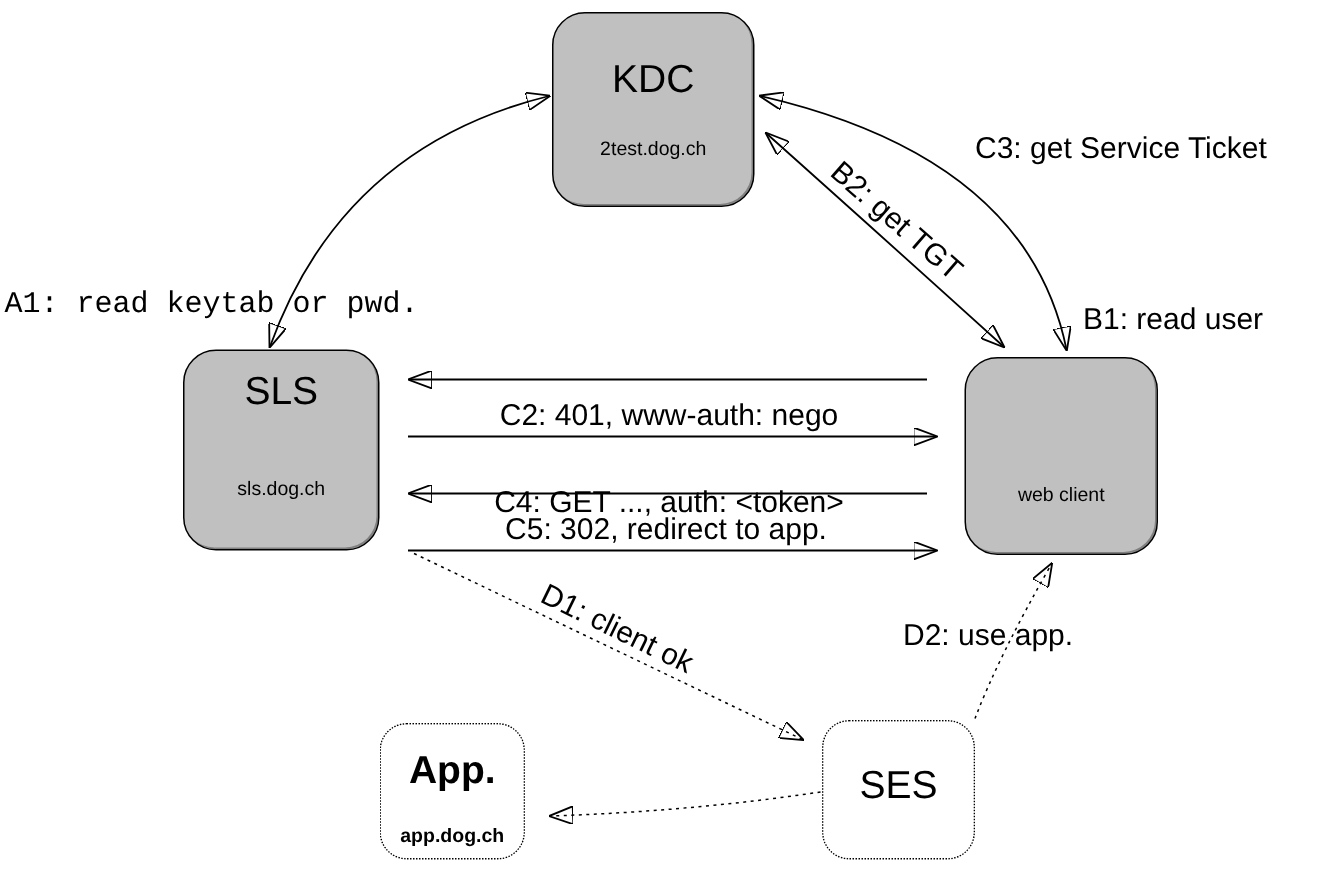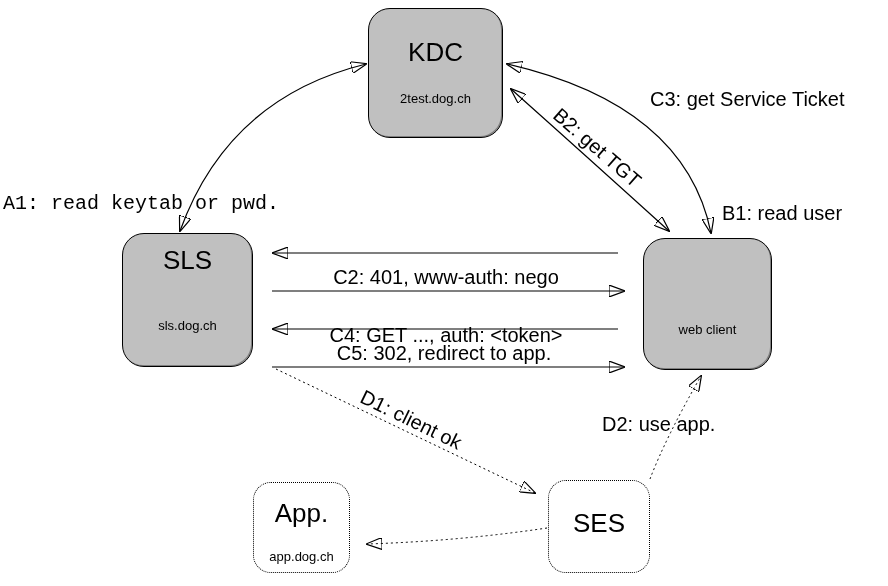--- a/index.html
+++ b/index.html
@@ -49,21 +49,21 @@
   }
   #node-kdc    { left: 368px; top:   8px; width: 135px; height: 130px; }
   #node-kdc    .node-title { top: 28px; }
   #node-kdc    .node-sub   { top: 82px; }
   #node-sls    { left: 122px; top: 233px; width: 131px; height: 134px; }
   #node-sls    .node-title { top: 11px; }
   #node-sls    .node-sub   { top: 84px; }
   #node-client { left: 643px; top: 238px; width: 129px; height: 132px; }
   #node-client .node-title { top: 28px; }
   #node-client .node-sub   { top: 83px; }
-  #node-app    { left: 253px; top: 482px; width:  97px; height:  91px; }
+  #node-app    { left: 253px; top: 482px; width:  97px; height:  91px; font-weight: bold; }
   #node-app    .node-title { top: 15px; }
   #node-app    .node-sub   { top: 56px; margin-top: 10px; }
   #node-ses    { left: 548px; top: 480px; width: 102px; height:  93px; }
   #node-ses    .node-title { top: 27px; }
   .lbl {
     position: absolute;
     font-size: 20px;
     color: #000000;
     white-space: nowrap;
   }

